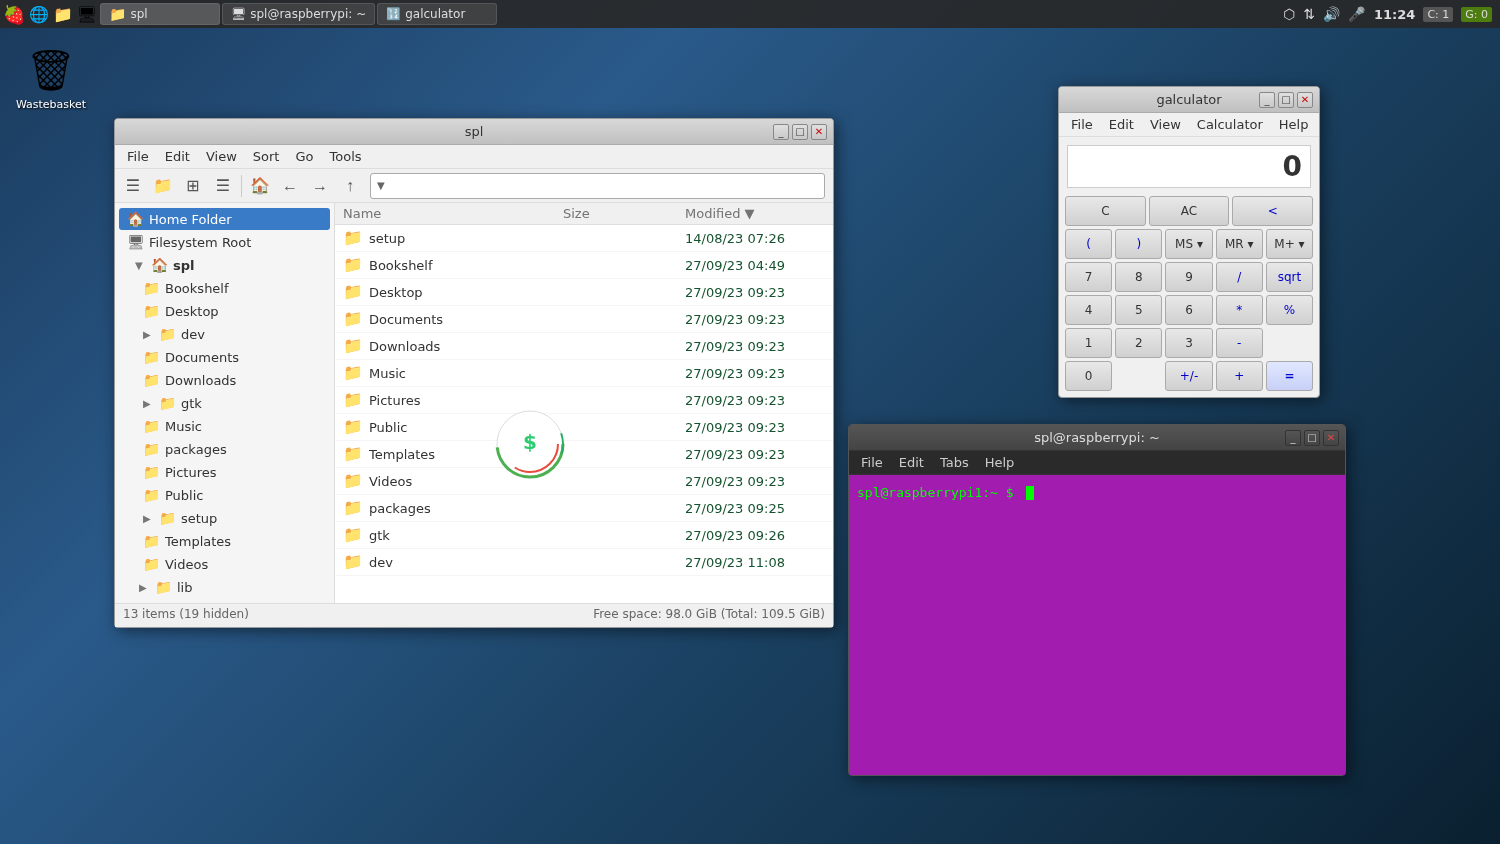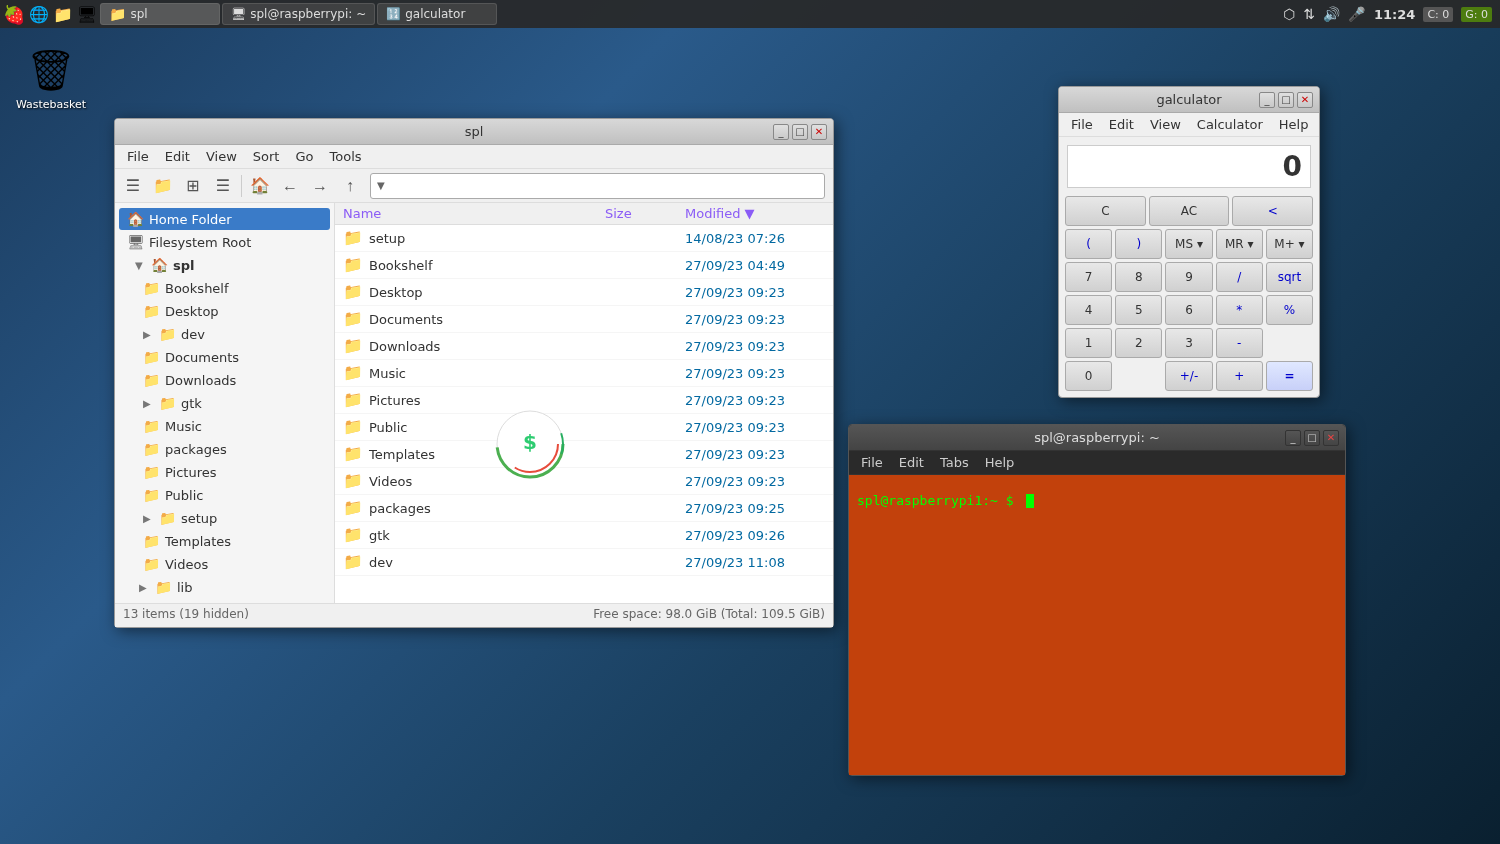--- a/index.html
+++ b/index.html
@@ -287,23 +287,24 @@
       overflow-y: auto;
       background: white;
     }
 
     .file-list-header {
       display: flex;
       padding: 3px 8px;
       background: #f0f0f0;
       border-bottom: 1px solid #ddd;
       font-size: 13px;
-      color: #8b5cf6;
+      color: #737373;
       position: sticky;
       top: 0;
+      gap: 42px;
     }
 
     .col-name { flex: 1; cursor: pointer; }
     .col-size { width: 80px; cursor: pointer; }
     .col-modified { width: 140px; cursor: pointer; display: flex; align-items: center; gap: 4px;}
 
     .file-row {
       display: flex;
       align-items: center;
       padding: 3px 8px;
@@ -314,21 +315,21 @@
 
     .file-row .file-icon {
       width: 20px;
       height: 20px;
       margin-right: 6px;
       font-size: 16px;
     }
 
     .file-name { flex: 1; color: #333; }
     .file-size { width: 80px; color: #666; }
-    .file-modified { width: 140px; color: #0369a1; }
+    .file-modified { width: 140px; color: #14532d; }
 
     
     .statusbar {
       background: #f0f0f0;
       border-top: 1px solid #ddd;
       padding: 3px 8px;
       display: flex;
       justify-content: space-between;
       font-size: 12px;
       color: #666;
@@ -426,22 +427,22 @@
 
     .terminal-menu-item {
       padding: 2px 8px;
       color: #ccc;
       font-size: 13px;
       cursor: pointer;
     }
 
     .terminal-body {
       flex: 1;
-      background: #c2410c;
-      padding: 18px 8px;
+      background: #a21caf;
+      padding: 10px 8px;
       overflow: auto;
     }
 
     .terminal-prompt {
       color: #00ff00;
       font-family: monospace;
       font-size: 13px;
     }
 
     .terminal-cursor {
@@ -513,21 +514,21 @@
         <span>galculator</span>
       </div>
     </div>
 
     <div class="taskbar-right">
       <span style="font-size:14px;">⬡</span>
       <span style="font-size:14px;">⇅</span>
       <span style="font-size:14px;">🔊</span>
       <span style="font-size:14px;">🎤</span>
       <span style="font-size:13px;font-weight:bold;">11:24</span>
-      <span style="font-size:11px;background:#555;padding:1px 4px;border-radius:2px;">C: 0</span>
+      <span style="font-size:11px;background:#555;padding:1px 4px;border-radius:2px;">C: 1</span>
       <span style="font-size:11px;background:#4d7c0f;padding:1px 4px;border-radius:2px;">G: 0</span>
     </div>
   </div>
 
   <div class="desktop-icon" style="top: 42px; left: 16px;">
     <div class="icon-img" style="font-size:40px;display:flex;align-items:center;justify-content:center;">🗑</div>
     <div class="icon-label">Wastebasket</div>
   </div>
 
   <div class="window" style="top: 118px; left: 114px; width: 720px; height: 510px;">

